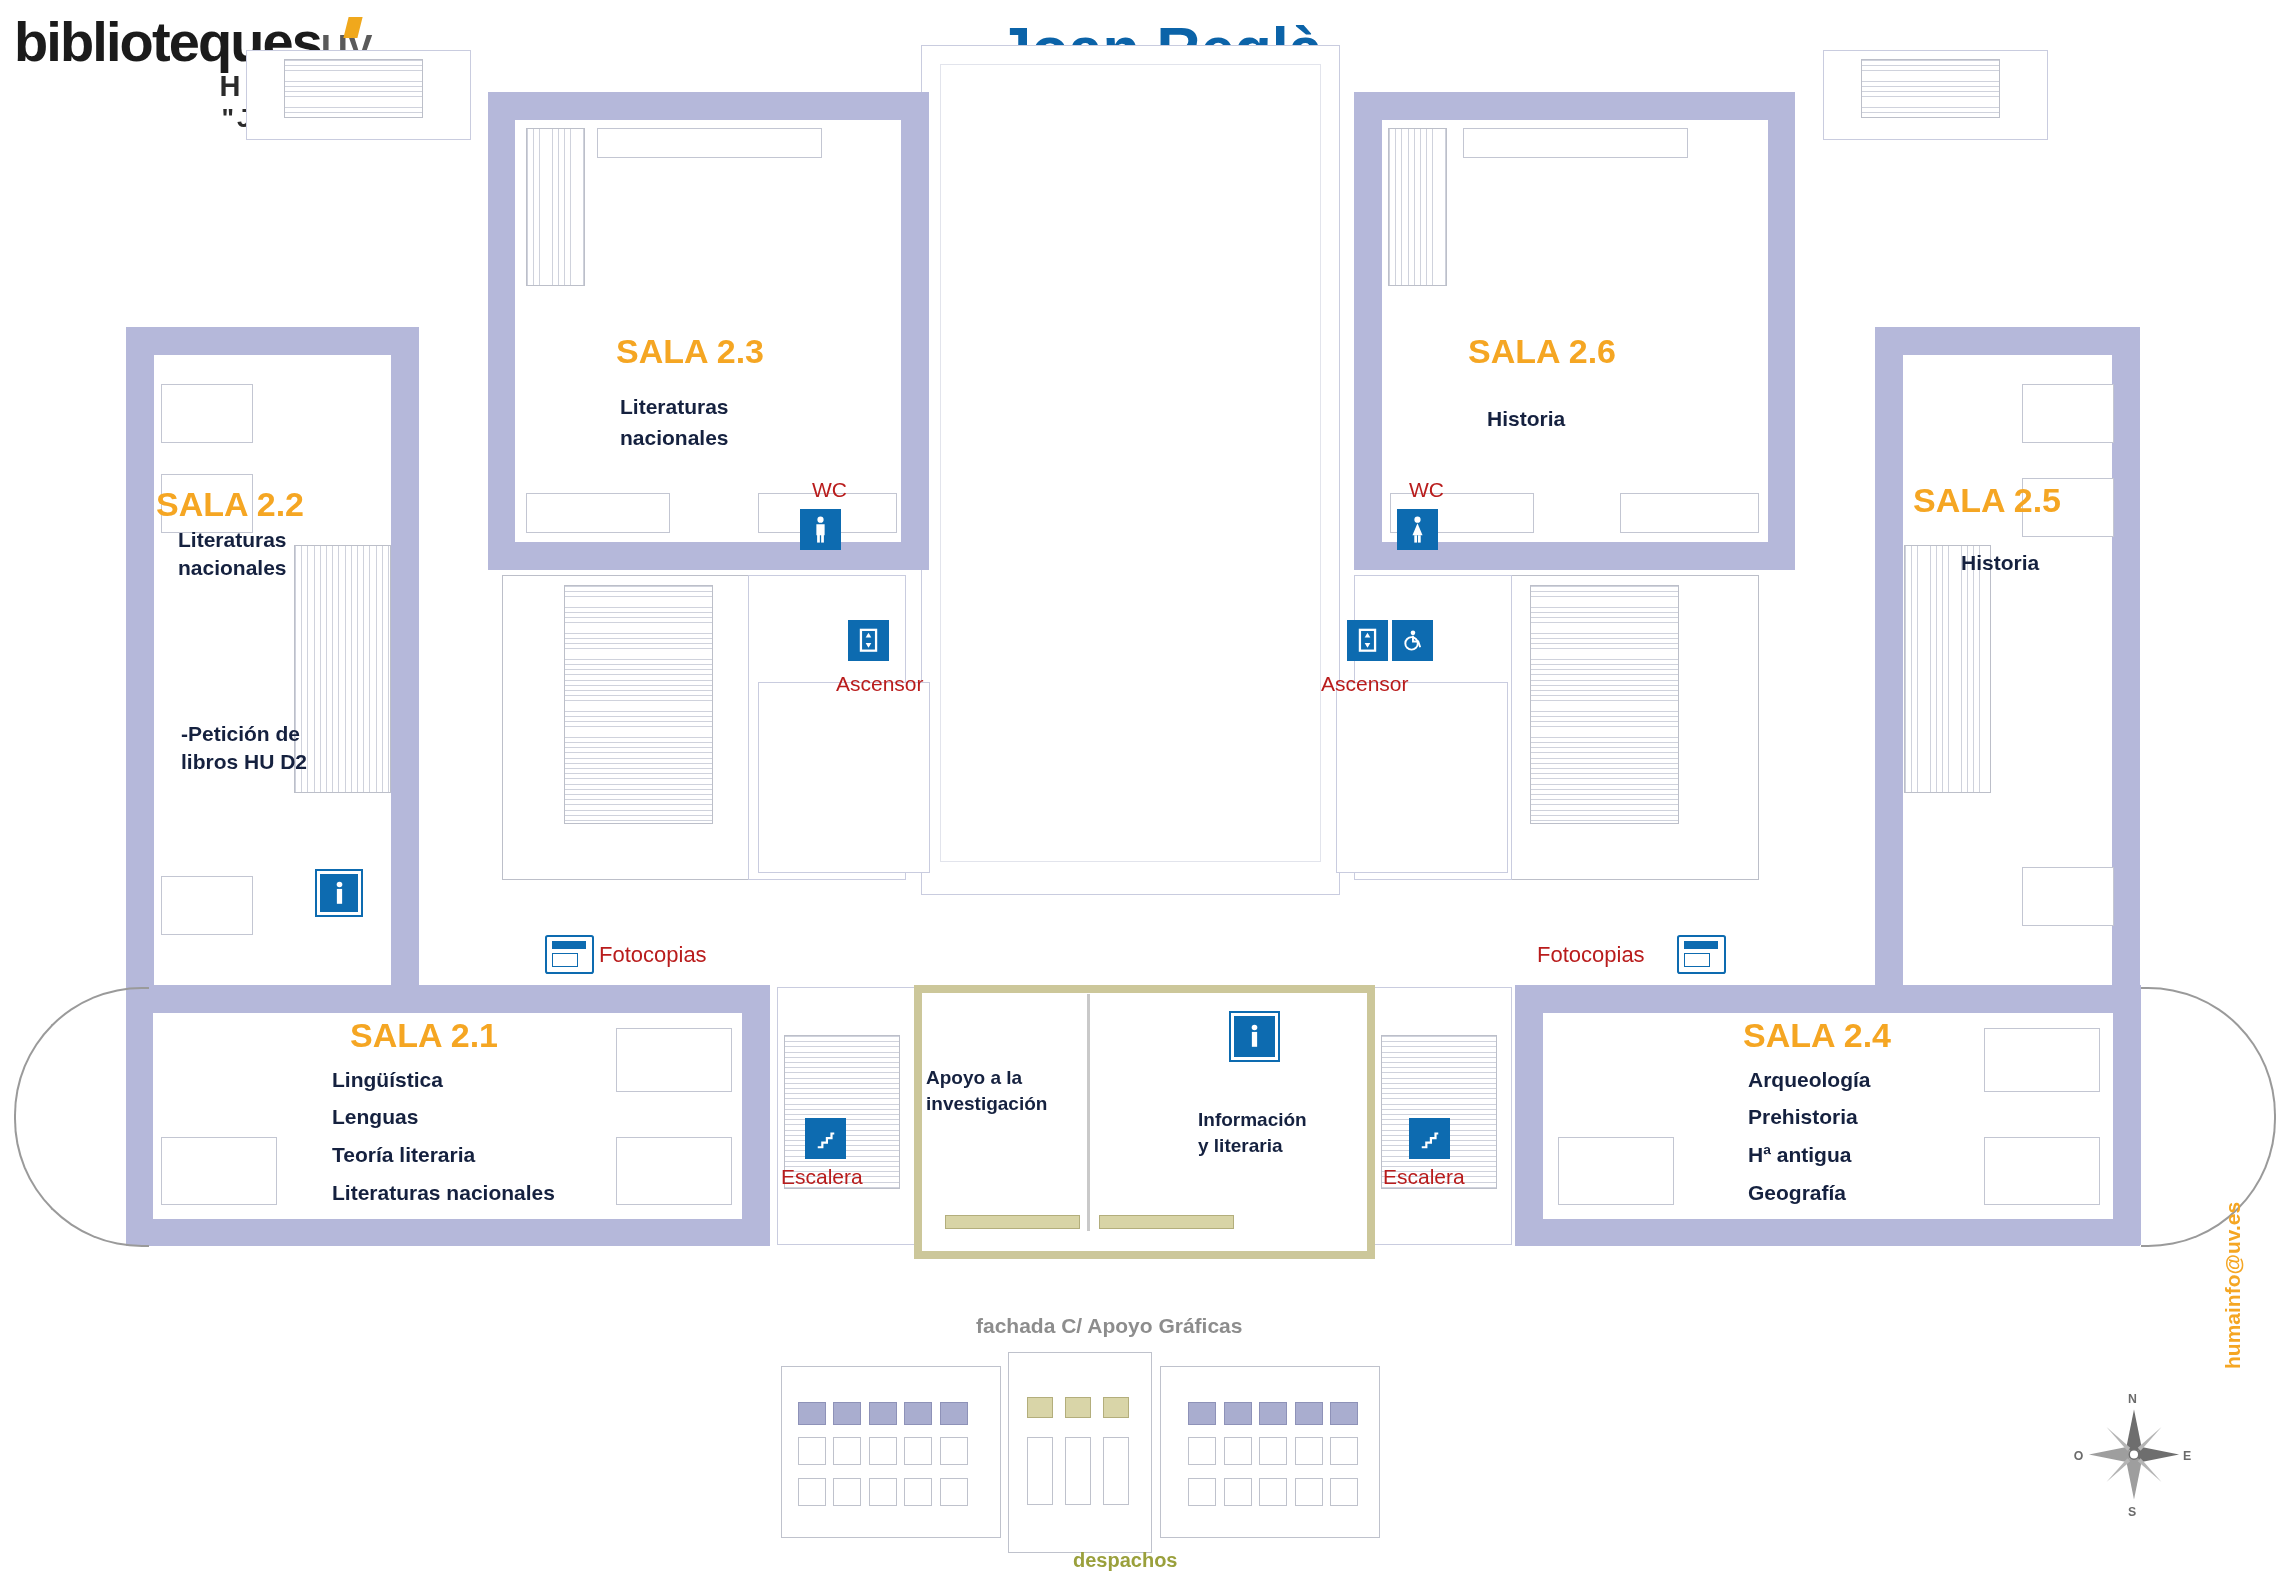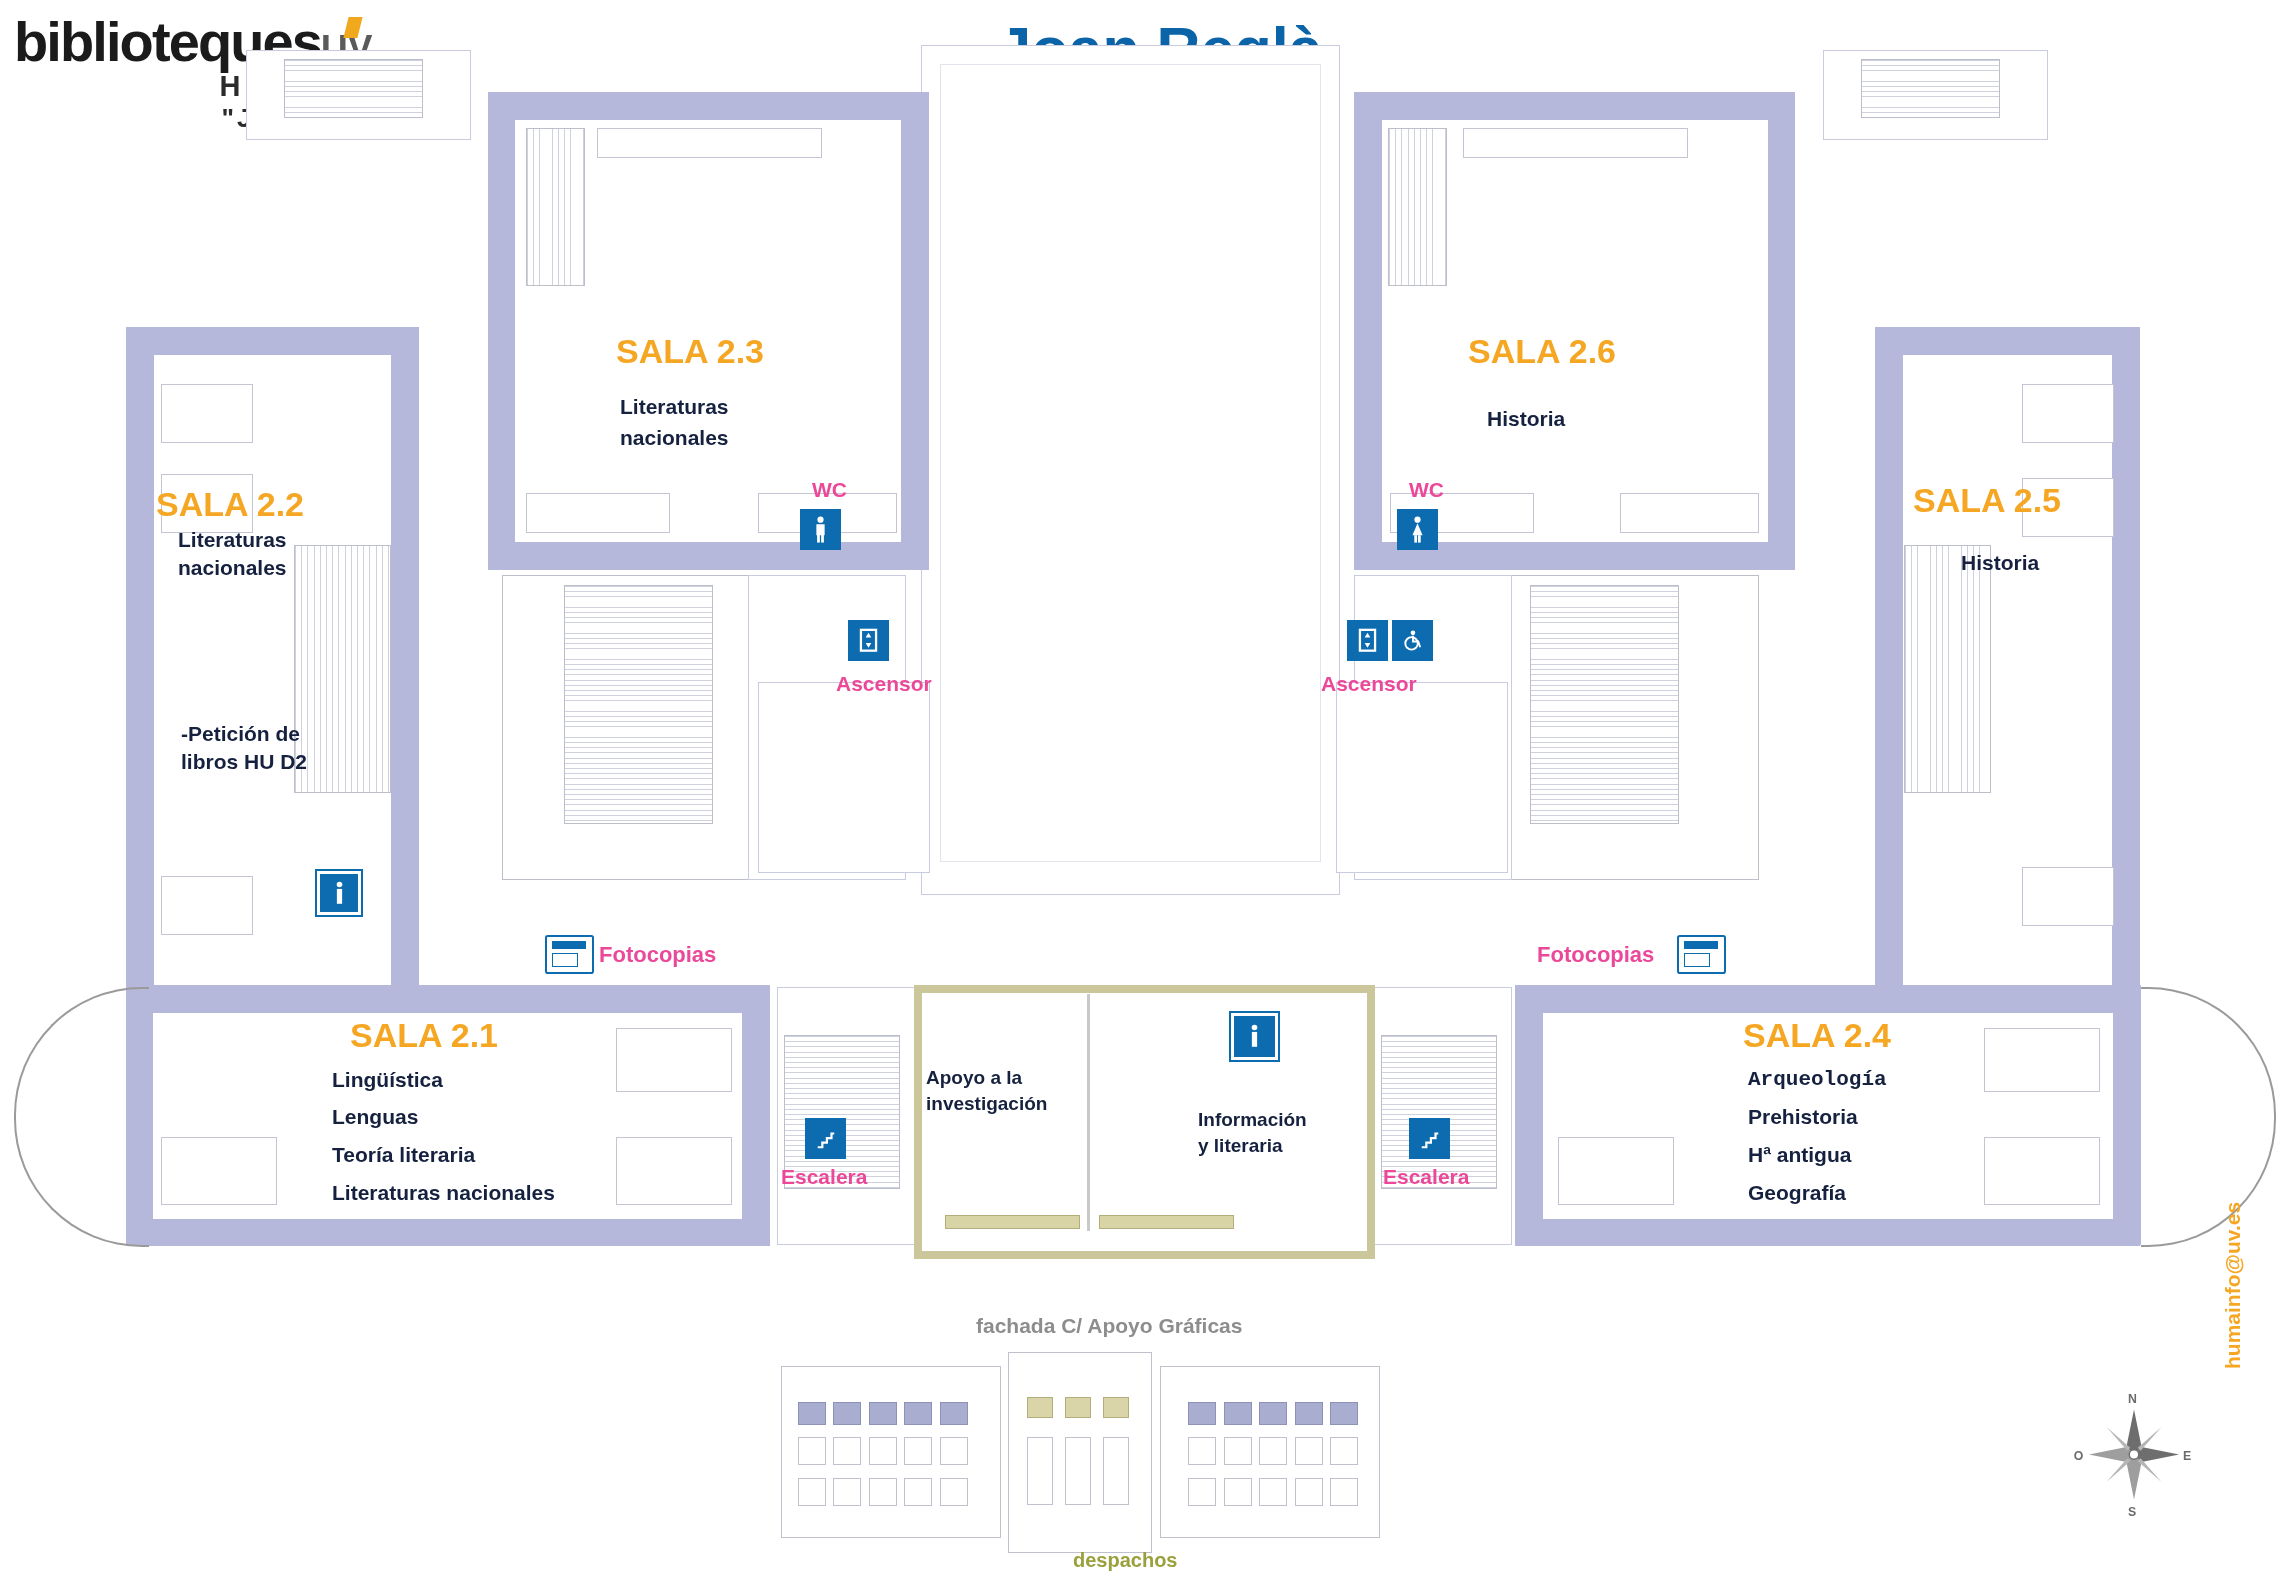--- a/index.html
+++ b/index.html
@@ -35,21 +35,21 @@
   .vhatch{position:absolute;background:
       repeating-linear-gradient(to right,#cfd2dc 0,#cfd2dc 0.9px,#ffffff 0.9px,#ffffff 6.2px);
       border:1.4px solid #bcbfc9;}
   .furn{position:absolute;border:0.9px solid #c3c6d2;background:#ffffff;}
   .olive{position:absolute;background:#ffffff;border:8.5px solid #ccc79a;}
 
   
   .sala{position:absolute;font-weight:bold;color:#f5a623;font-size:34px;white-space:nowrap;}
   .sala .num{color:#f5a623;}
   .desc{position:absolute;font-weight:bold;color:#15213f;font-size:21px;line-height:1.35;white-space:nowrap;}
-  .bluelbl{position:absolute;font-weight:bold;color:#ec4899;font-size:19px;white-space:nowrap;}
+  .bluelbl{position:absolute;font-weight:normal;color:#b91c1c;font-size:19px;white-space:nowrap;}
   .darklbl{position:absolute;font-weight:bold;color:#15213f;font-size:19px;line-height:1.3;white-space:nowrap;}
   .greylbl{position:absolute;font-weight:bold;color:#8d8d8d;font-size:21px;white-space:nowrap;}
   .olivelbl{position:absolute;font-weight:bold;color:#9aa03c;font-size:20px;white-space:nowrap;}
   .icon-sq{position:absolute;width:37px;height:37px;background:#0d6bb0;display:flex;
            align-items:center;justify-content:center;}
   .icon-sq svg{display:block;}
   .copy-ico{position:absolute;width:45px;height:35px;border:2.8px solid #0d6bb0;background:#fff;border-radius:2.8px;}
 
   
   #facade{position:absolute;left:781px;top:1352px;width:663px;height:204px;}
@@ -240,21 +240,21 @@
   <div class="wall" style="left:1515px;top:1218px;width:625px;height:27.5px;"></div>
   <div class="wall" style="left:2113px;top:985px;width:27.5px;height:260px;"></div>
   <div class="room" style="left:1543px;top:1013px;width:570px;height:206px;"></div>
   <div class="furn" style="left:1558px;top:1137px;width:114px;height:66px;"></div>
   <div class="furn" style="left:1984px;top:1137px;width:114px;height:66px;"></div>
   <div class="furn" style="left:1984px;top:1028px;width:114px;height:62px;"></div>
   <div class="sala" style="left:1743px;top:1016px;text-align:right;">
     <span>SALA</span>
     <span class="num">2.4</span>
   </div>
-  <div class="desc" style="left:1748px;top:1066px;font-family:Liberation Mono, monospace;">Arqueología</div>
+  <div class="desc" style="left:1748px;top:1066px;">Arqueología</div>
   <div class="desc" style="left:1748px;top:1103px;">Prehistoria</div>
   <div class="desc" style="left:1748px;top:1141px;">Hª antigua</div>
   <div class="desc" style="left:1748px;top:1179px;">Geografía</div>
 
   <div class="abs" style="left:14px;top:987px;width:133px;height:256px;border:2.4px solid #9a9a9a;border-right:0;border-radius:128px 0 0 128px;"></div>
   <div class="abs" style="left:2141px;top:987px;width:133px;height:256px;border:2.4px solid #9a9a9a;border-left:0;border-radius:0 128px 128px 0;"></div>
 
   <div class="thin" style="left:777px;top:987px;width:137px;height:256px;"></div>
   <div class="hatch" style="left:784px;top:1035px;width:114px;height:152px;"></div>
   <div class="icon-sq" style="left:805px;top:1118px;width:41px;height:41px;">

